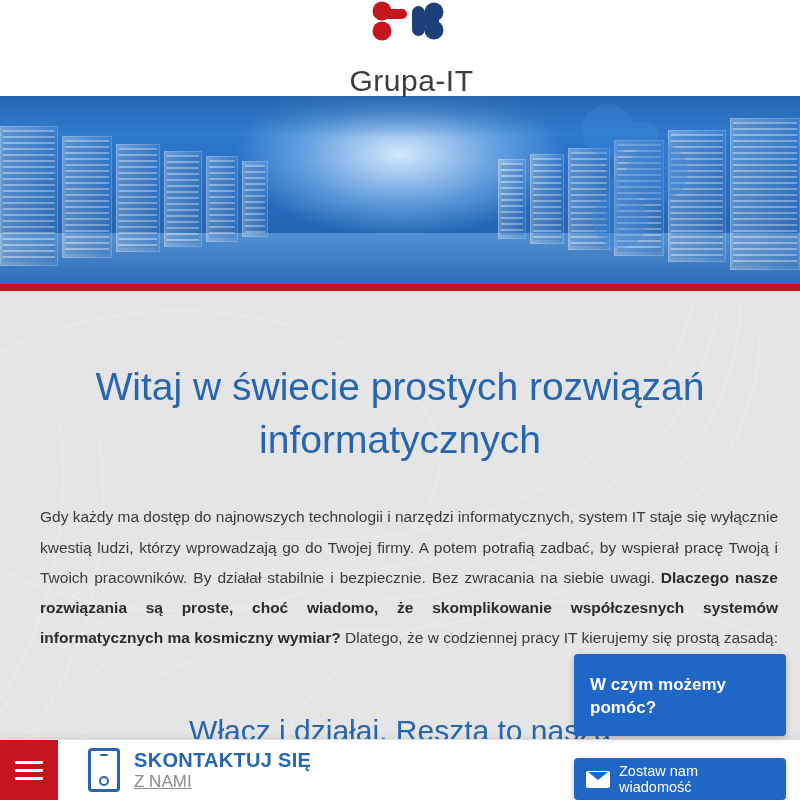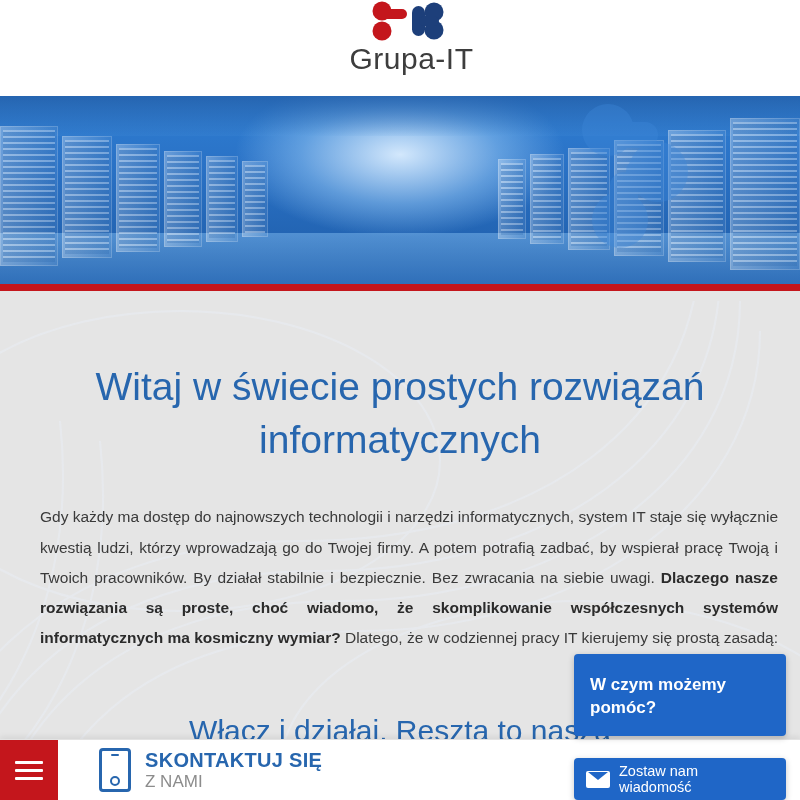--- a/index.html
+++ b/index.html
@@ -15,21 +15,21 @@
     position: relative;
   }
 
   
   .header {
     height: 96px;
     background: #ffffff;
     display: flex;
     flex-direction: column;
     align-items: center;
-    justify-content: flex-start;
+    justify-content: space-between;
     position: relative;
     z-index: 5;
     margin-left: 23px;
   }
   .logo-mark {
     width: 96px;
     height: 42px;
     position: relative;
     margin-bottom: 2px;
   }
@@ -177,21 +177,21 @@
     display: block;
     width: 28px;
     height: 3px;
     background: #ffffff;
     border-radius: 1px;
   }
   .contact-info {
     display: flex;
     align-items: center;
     gap: 14px;
-    padding-left: 41px;
+    padding-left: 30px;
   }
   .phone-icon {
     width: 26px;
     height: 38px;
     border: 3px solid #2766ae;
     border-radius: 4px;
     position: relative;
     flex: 0 0 auto;
   }
   .phone-icon::before {
@@ -220,20 +220,21 @@
     color: #2766ae;
     font-size: 20px;
     font-weight: bold;
     letter-spacing: 0.3px;
     line-height: 1.15;
   }
   .contact-text-2 {
     color: #8c8c8c;
     font-size: 17px;
     line-height: 1.15;
+    text-decoration: underline;
   }
 
   
   .chat-widget {
     position: absolute;
     right: 14px;
     bottom: 0;
     width: 212px;
     z-index: 30;
   }

